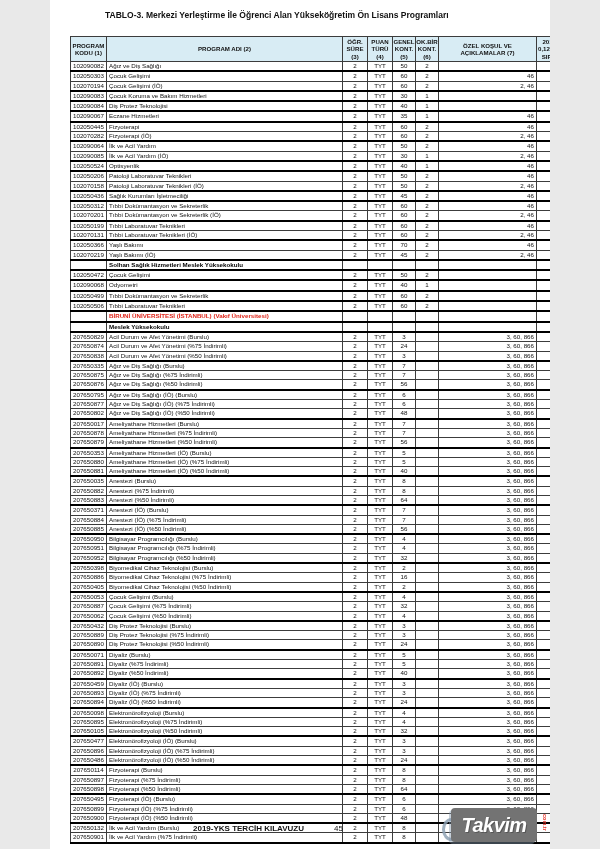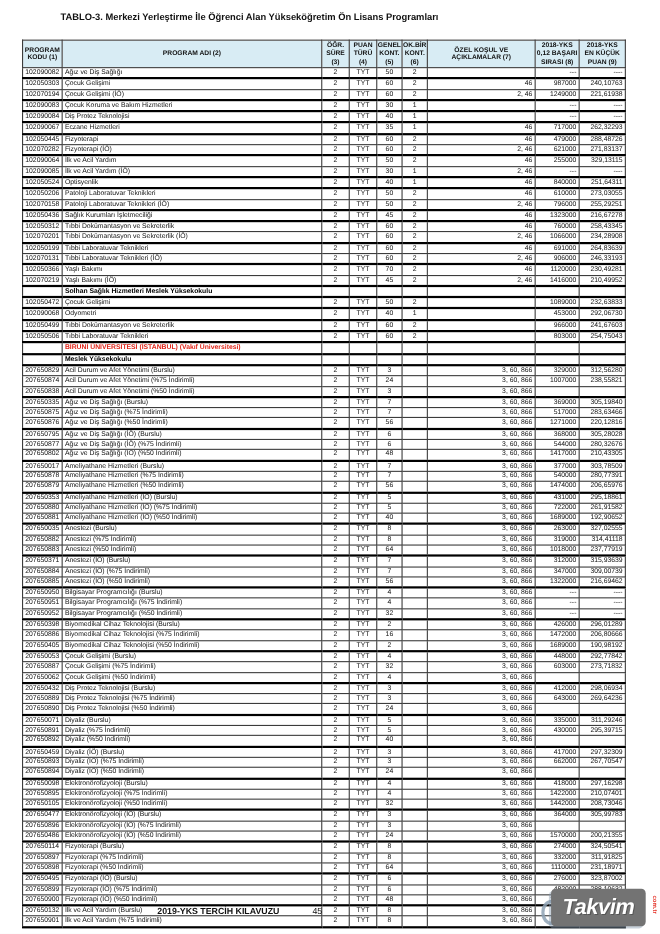--- a/index.html
+++ b/index.html
@@ -1,16 +1,16 @@
 <!DOCTYPE html>
 <html><head>
 <meta charset="utf-8">
 <style>
   html,body{margin:0;padding:0;background:#e9e9e9;}
-  .page{position:relative;width:600px;height:849px;background:#ffffff;
+  .page{position:relative;width:500px;height:849px;background:#ffffff;
         font-family:"Liberation Sans",sans-serif;color:#111;overflow:hidden;margin:0 auto;}
   .title{position:absolute;left:55px;top:10px;font-size:8.5px;font-weight:bold;white-space:nowrap;}
   table.grid{position:absolute;left:20px;top:36px;width:548px;border-collapse:collapse;table-layout:fixed;}
   .grid th,.grid td{border:1px solid #3c3c3c;overflow:hidden;white-space:nowrap;}
   .grid thead th{background:#d8ecf4;font-size:6.1px;line-height:1.2;font-weight:bold;
         padding:1px 0;white-space:pre-line;vertical-align:middle;text-align:center;}
   .grid td{height:8px;line-height:8.3px;font-size:6.2px;padding:0 2px;vertical-align:middle;}
   .grid tr.hb td{border-bottom:2px solid #000;}
   .c{text-align:center;} .r{text-align:right;} .l{text-align:left;}
   td.univ{color:#e02419;font-weight:bold;}

